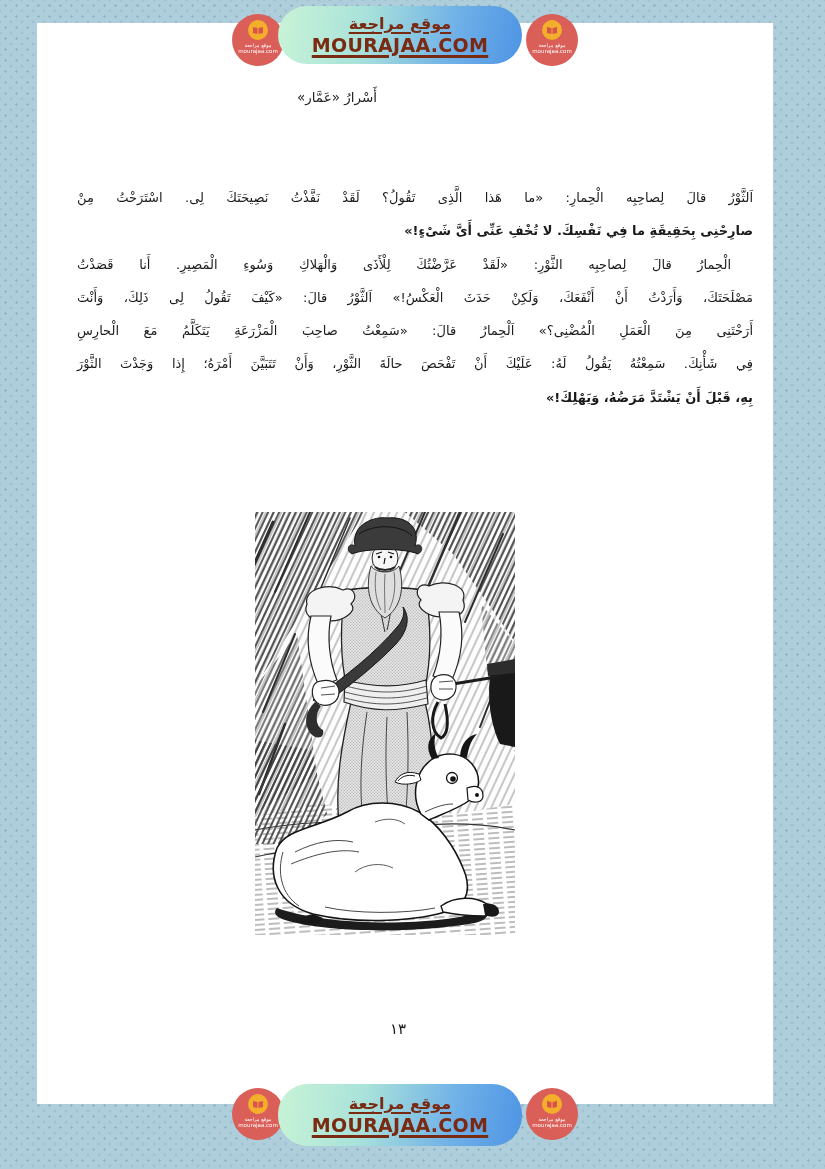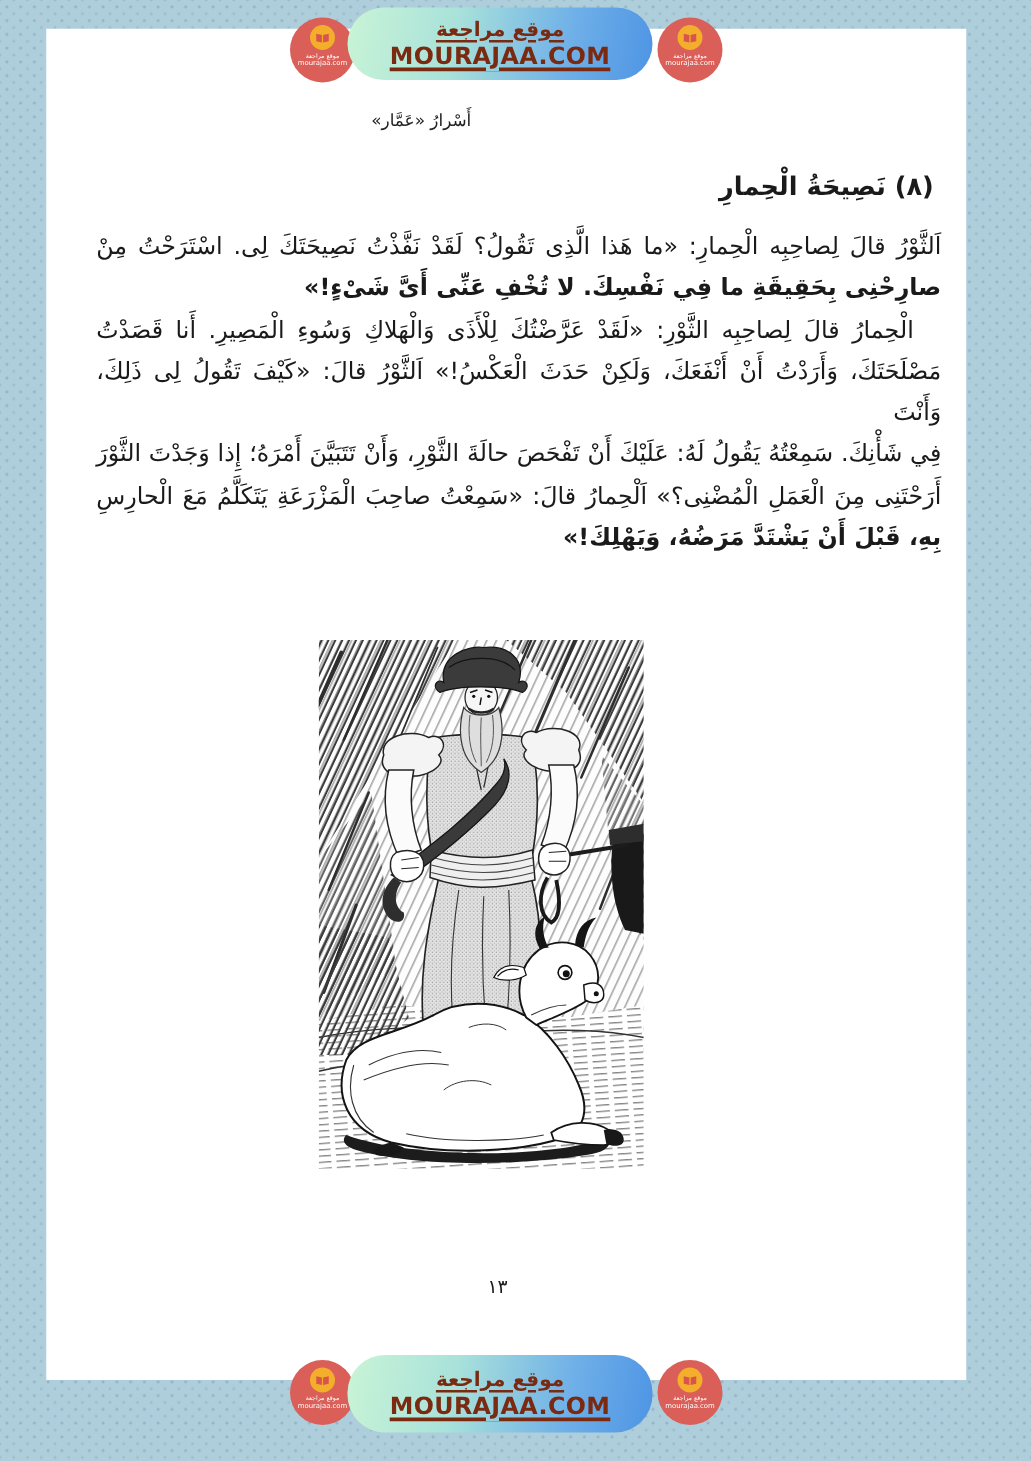--- a/index.html
+++ b/index.html
@@ -37,46 +37,45 @@
   .banner.footer .logo.l{left:232px;top:8px;}
   .banner.footer .logo.r{left:526px;top:8px;}
 
   
   .doc{position:absolute;inset:0;direction:rtl;color:#1a1a1a;}
   .running-head{position:absolute;top:66px;left:0;width:600px;text-align:center;
     font-size:13.5px;color:#222;}
   .section-title{position:absolute;top:114px;left:0;width:736px;text-align:right;
     padding-right:26px;box-sizing:border-box;font-size:20.5px;font-weight:bold;}
   .bodytext{position:absolute;top:158px;left:0;width:736px;
-    padding:0 20px 0 40px;box-sizing:border-box;font-size:19px;line-height:33.3px;}
+    padding:0 20px 0 40px;box-sizing:border-box;font-size:13px;line-height:33.3px;}
   .line{text-align:justify;text-align-last:justify;white-space:normal;}
   .line.short{text-align:center;text-align-last:right;font-weight:bold;}
   .line.indent{text-indent:22px;}
   .figure{position:absolute;left:218px;top:489px;width:260px;height:423px;}
   .pageno{position:absolute;top:997px;left:0;width:722px;text-align:center;font-size:15px;}
 </style>
 </head>
 <body>
 
 <div class="canvas">
 
   <div class="sheet">
     <div class="doc">
 
       <div class="running-head">أَسْرارُ «عَمَّار»</div>
 
-      <div class="section-title">(٨) نَصِيحَةُ الْحِمارِ</div>
 
       <div class="bodytext">
         <div class="line">اَلثَّوْرُ قالَ لِصاحِبِه الْحِمارِ: «ما هَذا الَّذِى تَقُولُ؟ لَقَدْ نَفَّذْتُ نَصِيحَتَكَ لِى. اسْتَرَحْتُ مِنْ</div>
         <div class="line short">صارِحْنِى بِحَقِيقَةِ ما فِي نَفْسِكَ. لا تُخْفِ عَنِّى أَىَّ شَىْءٍ!»</div>
         <div class="line indent">الْحِمارُ قالَ لِصاحِبِه الثَّوْرِ: «لَقَدْ عَرَّضْتُكَ لِلْأَذَى وَالْهَلاكِ وَسُوءِ الْمَصِيرِ. أَنا قَصَدْتُ</div>
         <div class="line">مَصْلَحَتَكَ، وَأَرَدْتُ أَنْ أَنْفَعَكَ، وَلَكِنْ حَدَثَ الْعَكْسُ!» اَلثَّوْرُ قالَ: «كَيْفَ تَقُولُ لِى ذَلِكَ، وَأَنْتَ</div>
+        <div class="line">أَرَحْتَنِى مِنَ الْعَمَلِ الْمُضْنِى؟» اَلْحِمارُ قالَ: «سَمِعْتُ صاحِبَ الْمَزْرَعَةِ يَتَكَلَّمُ مَعَ الْحارِسِ</div>
         <div class="line">فِي شَأْنِكَ. سَمِعْتُهُ يَقُولُ لَهُ: عَلَيْكَ أَنْ تَفْحَصَ حالَةَ الثَّوْرِ، وَأَنْ تَتَبَيَّنَ أَمْرَهُ؛ إِذا وَجَدْتَ الثَّوْرَ</div>
-        <div class="line">أَرَحْتَنِى مِنَ الْعَمَلِ الْمُضْنِى؟» اَلْحِمارُ قالَ: «سَمِعْتُ صاحِبَ الْمَزْرَعَةِ يَتَكَلَّمُ مَعَ الْحارِسِ</div>
         <div class="line short">بِهِ، قَبْلَ أَنْ يَشْتَدَّ مَرَضُهُ، وَيَهْلِكَ!»</div>
       </div>
 
       <svg class="figure" viewBox="0 0 260 423" xmlns="http://www.w3.org/2000/svg">
         <defs>
           <pattern id="rain" width="7" height="12" patternUnits="userSpaceOnUse" patternTransform="rotate(25)">
             <line x1="3" y1="0" x2="3" y2="12" stroke="#909090" stroke-width="1"></line>
           </pattern>
           <pattern id="rain2" width="5" height="10" patternUnits="userSpaceOnUse" patternTransform="rotate(25)">
             <line x1="2" y1="0" x2="2" y2="10" stroke="#3c3c3c" stroke-width="1.7"></line>

